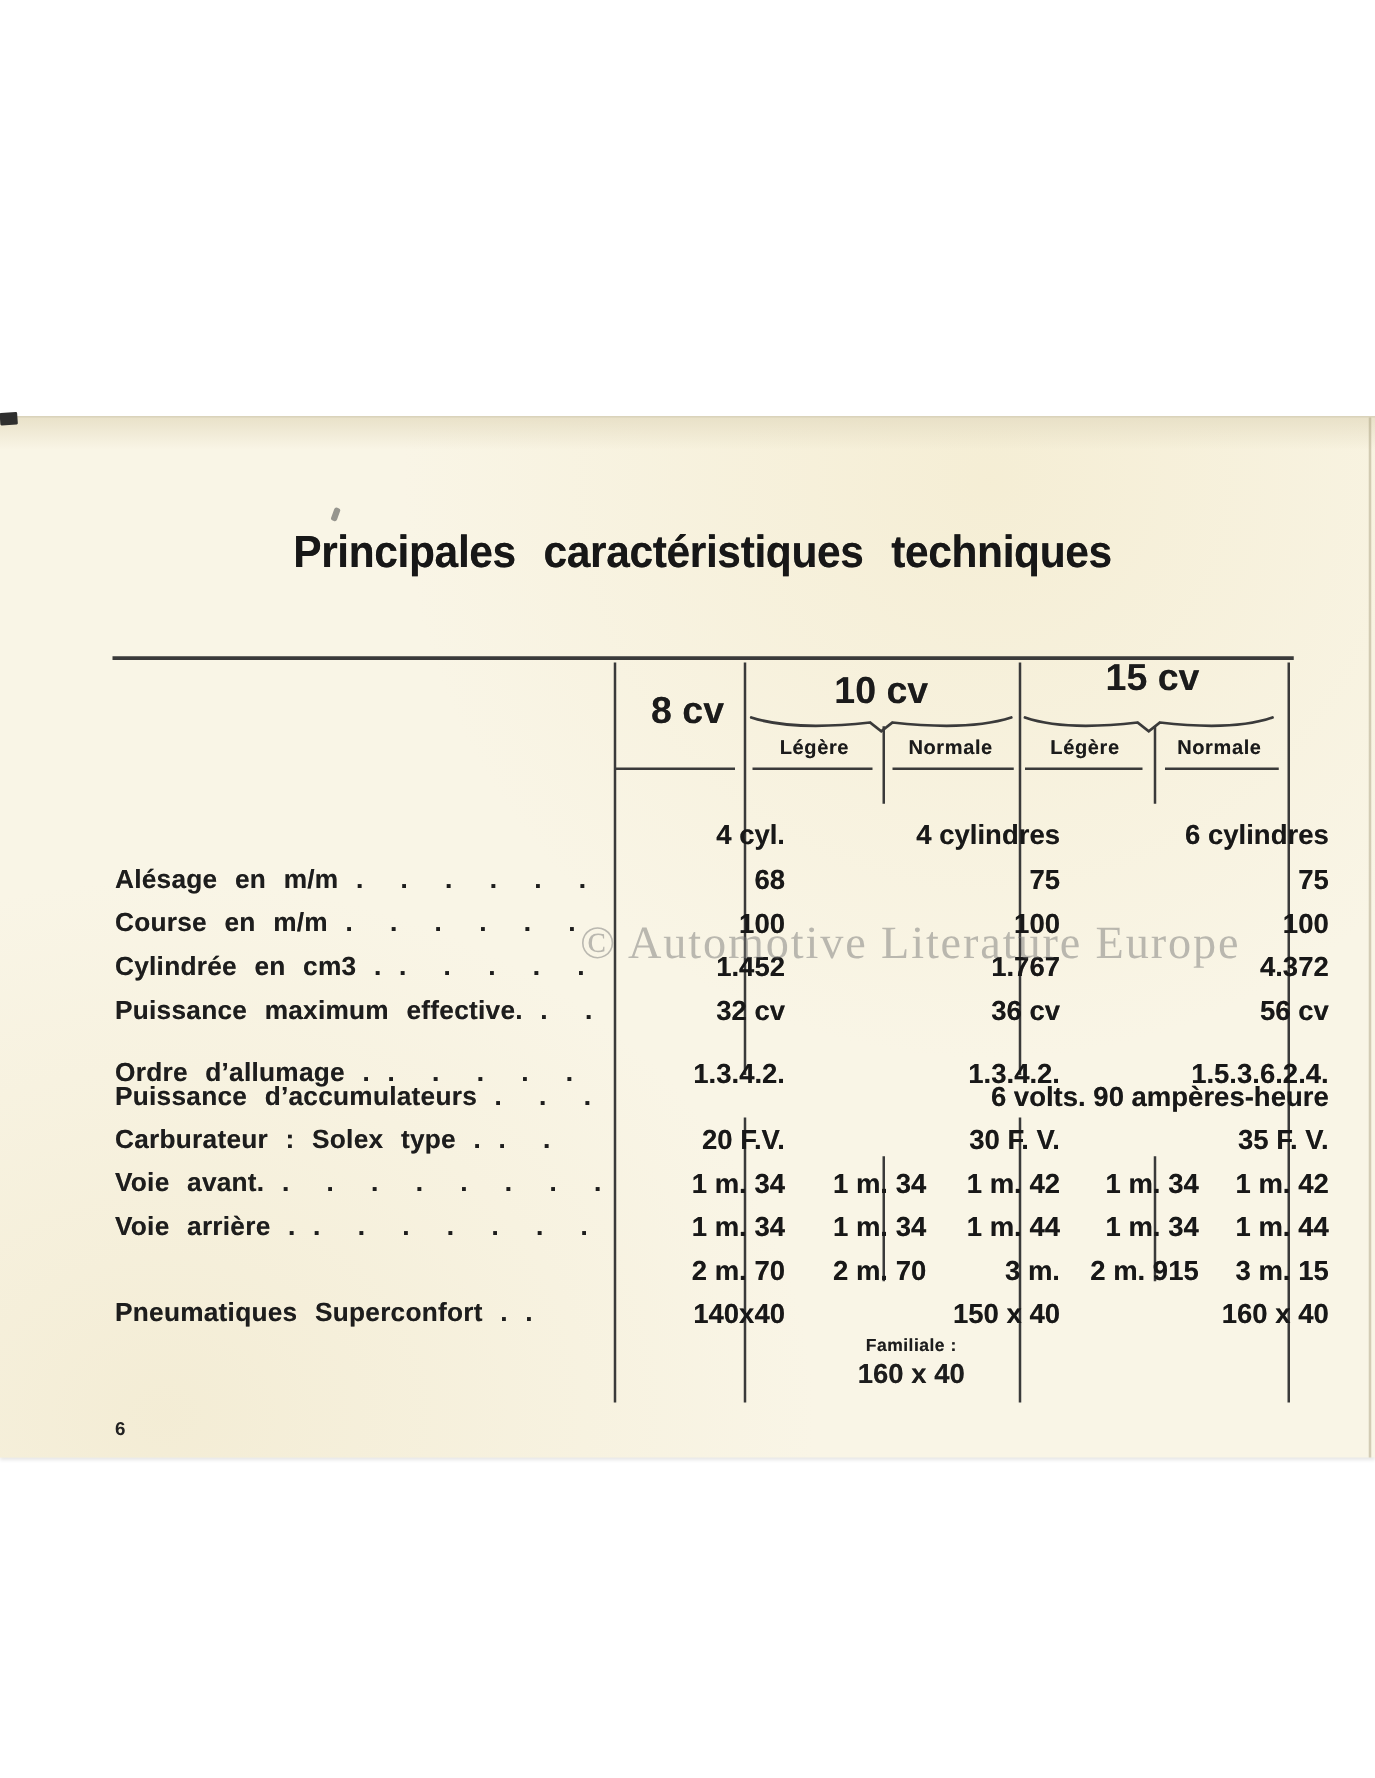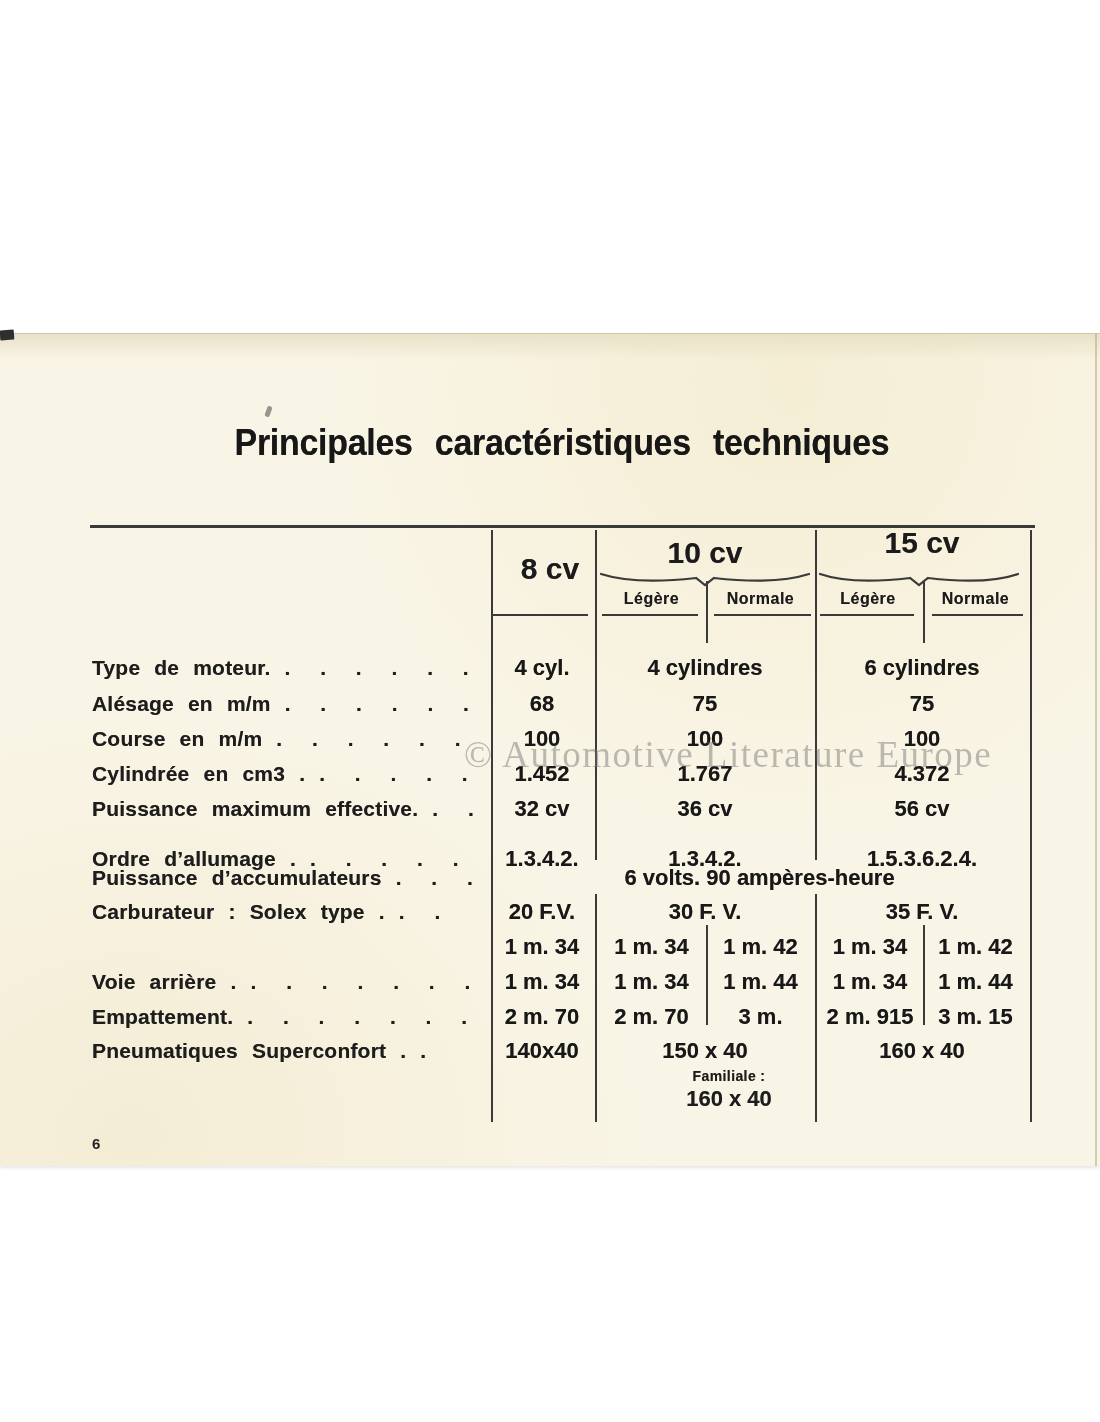--- a/index.html
+++ b/index.html
@@ -34,22 +34,22 @@
        text-shadow:0 0 0.4px rgba(0,0,0,0.5);}
   .hdr-cv{font-size:30px;line-height:32px;}
   .hdr-sub{font-size:16px;line-height:18px;letter-spacing:0.5px;}
   .brace{position:absolute;}
 
   .row{position:absolute;left:0;width:1100px;height:28px;line-height:28px;}
   .lbl{position:absolute;left:92px;font-size:21px;font-weight:bold;color:#1d1d1d;
        white-space:nowrap;letter-spacing:0.2px;word-spacing:8px;
        text-shadow:0 0 0.4px rgba(0,0,0,0.5);}
   .dots{word-spacing:24px;margin-left:14px;letter-spacing:0;}
-  .val{position:absolute;text-align:center;font-size:22px;font-weight:bold;color:#181818;
-       white-space:nowrap;text-shadow:0 0 0.4px rgba(0,0,0,0.5);}
+  .val{position:absolute;text-align:right;font-size:22px;font-weight:bold;color:#181818;
+       white-space:nowrap;text-shadow:0 0 0.4px rgba(0,0,0,0.5);padding-left:36px;}
   .c8   {left:492px;width:100px;}
   .c10  {left:598px;width:214px;}
   .c10l {left:598px;width:107px;}
   .c10n {left:709px;width:103px;}
   .c15  {left:817px;width:210px;}
   .c15l {left:817px;width:106px;}
   .c15n {left:924px;width:103px;}
   .cfull{left:492px;width:535px;}
 
   .note{position:absolute;left:598px;width:214px;text-align:center;font-weight:bold;color:#1d1d1d;
@@ -103,21 +103,20 @@
     <svg class="brace" style="left:818px;top:235px;" width="202" height="18" viewBox="0 0 202 18">
       <path d="M2,5 C28,14 66,12 92,9 L101,16 L110,9 C136,12 174,14 200,5" fill="none" stroke="#3a3a3a" stroke-width="2.2" stroke-linecap="round"></path>
     </svg>
 
     <span class="hdr hdr-sub" style="left:598px;width:107px;top:256px;">Légère</span>
     <span class="hdr hdr-sub" style="left:709px;width:103px;top:256px;">Normale</span>
     <span class="hdr hdr-sub" style="left:817px;width:102px;top:256px;">Légère</span>
     <span class="hdr hdr-sub" style="left:924px;width:103px;top:256px;">Normale</span>
 
     <div class="row" style="top:320px;">
-      <span class="lbl"><span>Type de moteur.</span><span class="dots">. . . . . .</span></span>
       <span class="val c8">4 cyl.</span>
       <span class="val c10">4 cylindres</span>
       <span class="val c15">6 cylindres</span>
     </div>
 
     <div class="row" style="top:356px;">
       <span class="lbl"><span>Alésage en m/m</span><span class="dots">. . . . . .</span></span>
       <span class="val c8">68</span>
       <span class="val c10">75</span>
       <span class="val c15">75</span>
@@ -157,38 +156,38 @@
     </div>
 
     <div class="row" style="top:564px;">
       <span class="lbl"><span>Carburateur : Solex type .</span><span class="dots">. .</span></span>
       <span class="val c8">20 F.V.</span>
       <span class="val c10">30 F. V.</span>
       <span class="val c15">35 F. V.</span>
     </div>
 
     <div class="row" style="top:599px;">
+      <span class="lbl"><span>Voie avant.</span><span class="dots">. . . . . . . .</span></span>
       <span class="val c8">1 m. 34</span>
       <span class="val c10l">1 m. 34</span>
       <span class="val c10n">1 m. 42</span>
       <span class="val c15l">1 m. 34</span>
       <span class="val c15n">1 m. 42</span>
     </div>
 
     <div class="row" style="top:634px;">
       <span class="lbl"><span>Voie arrière .</span><span class="dots">. . . . . . .</span></span>
       <span class="val c8">1 m. 34</span>
       <span class="val c10l">1 m. 34</span>
       <span class="val c10n">1 m. 44</span>
       <span class="val c15l">1 m. 34</span>
       <span class="val c15n">1 m. 44</span>
     </div>
 
     <div class="row" style="top:669px;">
-      <span class="lbl"><span>Empattement.</span><span class="dots">. . . . . . .</span></span>
       <span class="val c8">2 m. 70</span>
       <span class="val c10l">2 m. 70</span>
       <span class="val c10n">3 m.</span>
       <span class="val c15l">2 m. 915</span>
       <span class="val c15n">3 m. 15</span>
     </div>
 
     <div class="row" style="top:703px;">
       <span class="lbl"><span>Pneumatiques Superconfort .</span><span class="dots">.</span></span>
       <span class="val c8">140x40</span>

